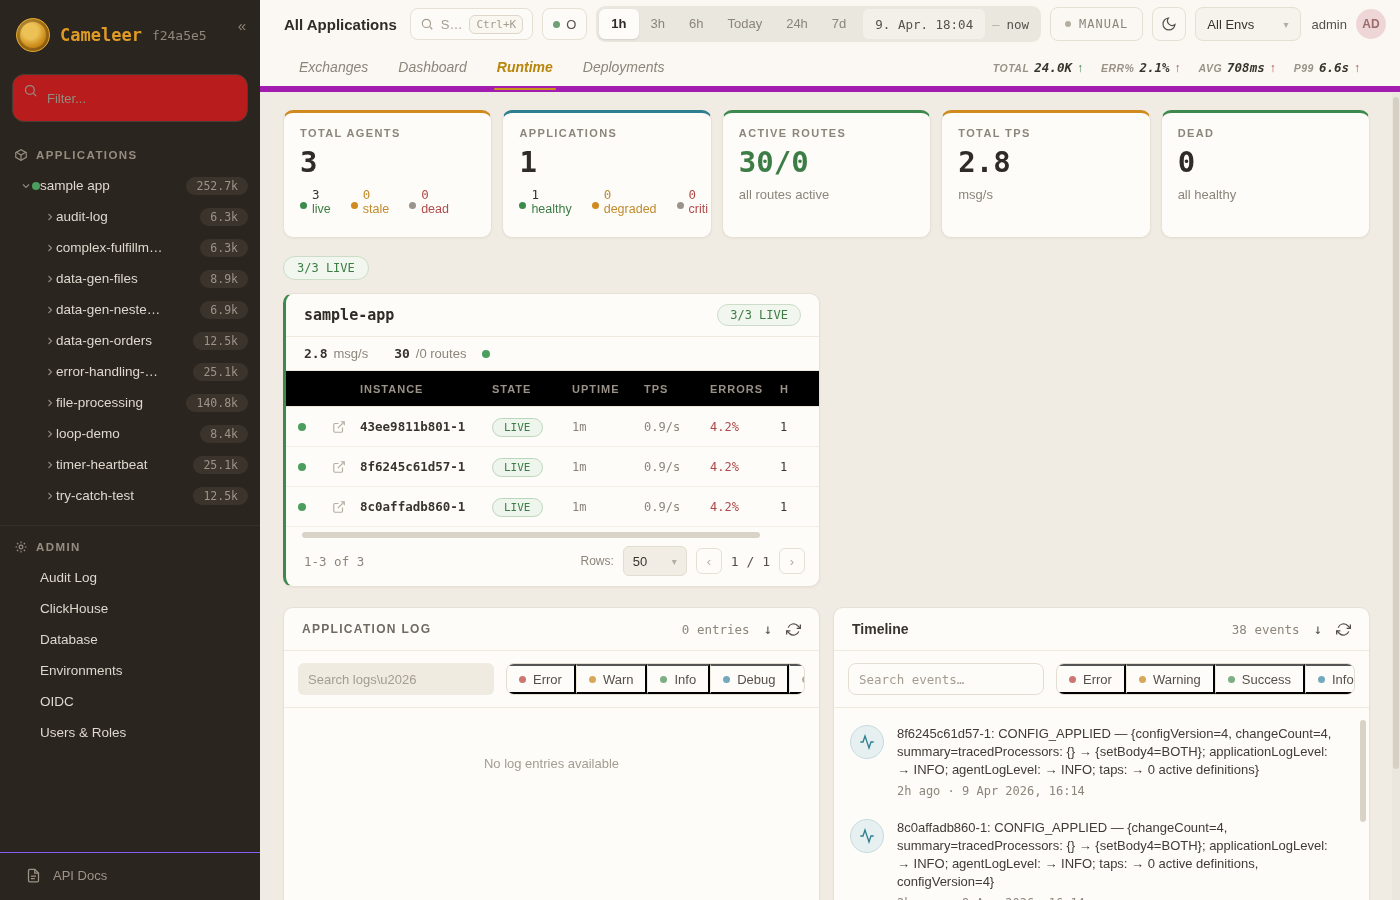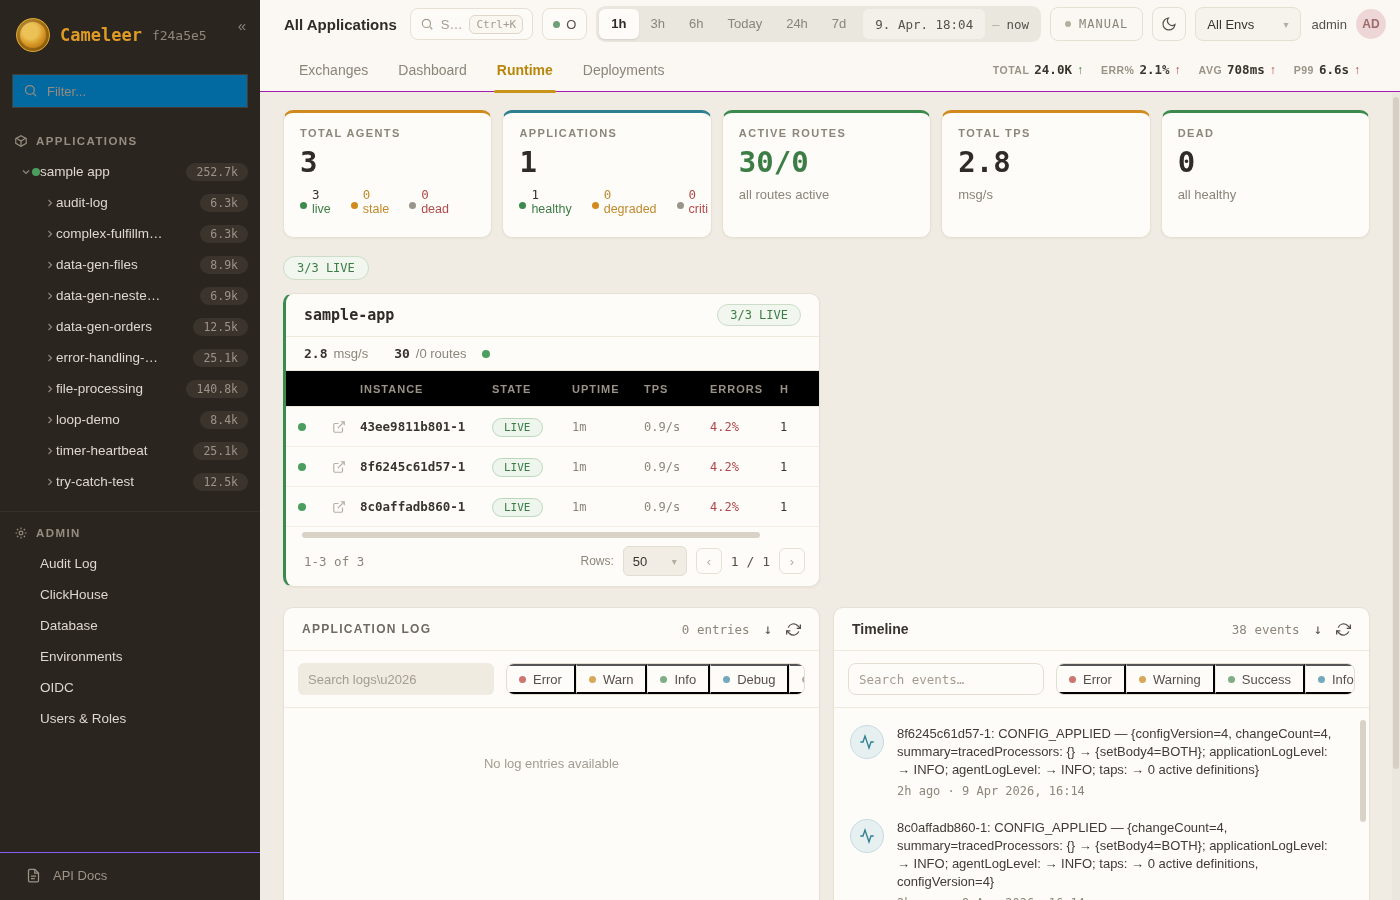--- a/index.html
+++ b/index.html
@@ -11,21 +11,21 @@
   
   .sidebar { width:260px; flex:none; background:#2b251f; color:#d6d0c7; display:flex; flex-direction:column; position:relative; }
   .sb-header { display:flex; align-items:center; gap:10px; padding:18px 14px 16px 16px; }
   .logo-circle { width:34px; height:34px; border-radius:50%; flex:none;
     background:radial-gradient(circle at 42% 38%, #ecc155 0 28%, #cf8e1c 55%, #8a5c12 100%);
     border:1px solid #e0a52e; box-shadow:inset 0 0 0 3px rgba(60,40,10,.35); }
   .brand-name { font-family:"DejaVu Sans Mono", monospace; font-weight:bold; color:#e09b26; font-size:17px; }
   .brand-build { font-family:"DejaVu Sans Mono", monospace; color:#8f877c; font-size:13px; }
   .collapse-btn { margin-left:auto; align-self:flex-start; color:#8f877c; font-size:15px; cursor:pointer; line-height:1; }
   .sb-filter { margin:6px 12px 16px; position:relative; }
-  .sb-filter input { width:100%; background:#0369a1; border:1px solid #463e34; border-radius:0; height:34px;
+  .sb-filter input { width:100%; background:#b91c1c; border:1px solid #463e34; border-radius:12px; height:48px;
     color:#d6d0c7; padding:0 10px 0 34px; font-size:13px; outline:none; font-family:"Liberation Sans",sans-serif; }
   .sb-filter input::placeholder { color:#948b7f; }
   .sb-filter .mag { position:absolute; left:11px; top:9px; }
   .section-label { display:flex; gap:8px; align-items:center; padding:10px 14px 8px; color:#968d81;
     font-size:11.5px; font-weight:bold; letter-spacing:1.4px; }
   .tree-row { display:flex; align-items:center; gap:0; height:31px; padding:0 12px 0 20px; font-size:13.5px; color:#ded8cf; cursor:pointer; }
   .tree-row.child { padding-left:44px; }
   .gdot { width:8px; height:8px; border-radius:50%; background:#4c9e5f; flex:none; }
   .badge { margin-left:auto; background:#3b342c; color:#9d9488; font-family:"DejaVu Sans Mono",monospace;
     font-size:11.5px; padding:2px 10px; border-radius:999px; }
@@ -51,21 +51,21 @@
   .date-now { font-family:"DejaVu Sans Mono",monospace; font-size:12.5px; color:#57504a; padding-right:9px; cursor:pointer; }
   .manual-btn { display:flex; align-items:center; gap:8px; border:1px solid #e6e0d4; border-radius:8px; height:34px; padding:0 14px;
     font-family:"DejaVu Sans Mono",monospace; font-size:12px; letter-spacing:1px; color:#8c857a; background:transparent; cursor:pointer; white-space:nowrap; }
   .mdot { width:6px; height:6px; border-radius:50%; background:#b5ada1; }
   .icon-btn { width:34px; height:34px; flex:none; border:1px solid #e6e0d4; border-radius:8px; display:flex; align-items:center; justify-content:center; color:#57504a; cursor:pointer; background:transparent; }
   .env-select { display:flex; align-items:center; justify-content:space-between; border:1px solid #e6e0d4; background:#f6f3ec; border-radius:8px; height:34px; width:126px; padding:0 11px; font-size:13px; color:#38332d; cursor:pointer; }
   .caret { color:#b5ada1; font-size:10px; }
   .user-name { font-size:13px; color:#57504a; margin-left:2px; white-space:nowrap; }
   .avatar { width:30px; height:30px; flex:none; border-radius:50%; background:#eed6d6; color:#9c6b6b; font-size:12px; font-weight:bold; display:flex; align-items:center; justify-content:center; cursor:pointer; }
 
-  .tabbar { height:44px; flex:none; background:#fbf8f3; border-bottom:1px solid #a21caf; display:flex; align-items:center; padding:0 24px; }
+  .tabbar { height:44px; flex:none; background:#fbf8f3; border-bottom:6px solid #a21caf; display:flex; align-items:center; padding:0 24px;font-style:italic; }
   .tab { padding:0 15px; height:44px; line-height:44px; font-size:14px; color:#8c857a; position:relative; cursor:pointer; }
   .tab.active { color:#b8860b; font-weight:bold; }
   .tab.active::after { content:""; position:absolute; left:12px; right:12px; bottom:-1px; height:2.5px; background:#c8941a; border-radius:2px; }
   .kpis { margin-left:auto; display:flex; gap:18px; align-items:center; padding-right:16px; }
   .kpi { display:flex; gap:5px; align-items:baseline; white-space:nowrap; }
   .kpi-label { color:#9a9286; font-size:10.5px; font-weight:bold; letter-spacing:.5px; }
   .kpi-value { font-family:"DejaVu Sans Mono",monospace; font-weight:bold; color:#38332d; font-size:12.5px; }
   .kpi-arrow { font-size:12px; font-weight:bold; }
   .kpi-arrow.good { color:#3c7d45; } .kpi-arrow.bad { color:#b04a4a; }
 

